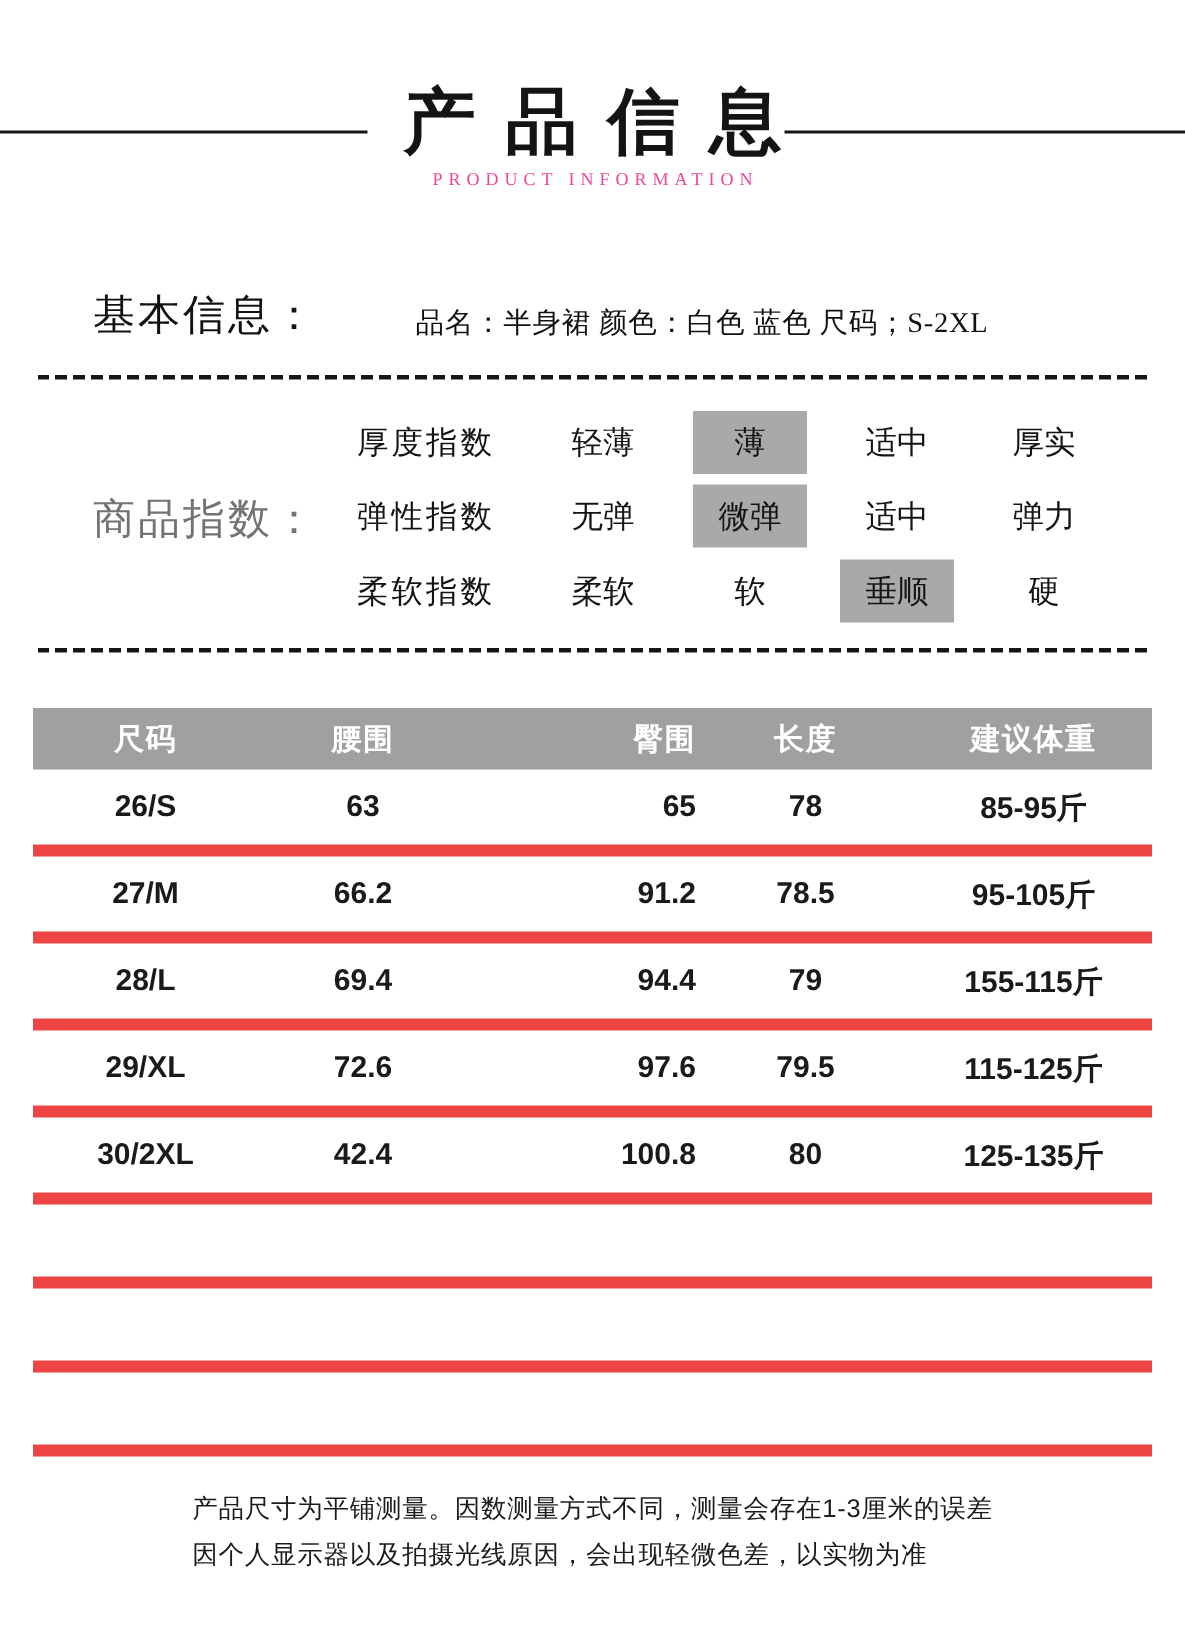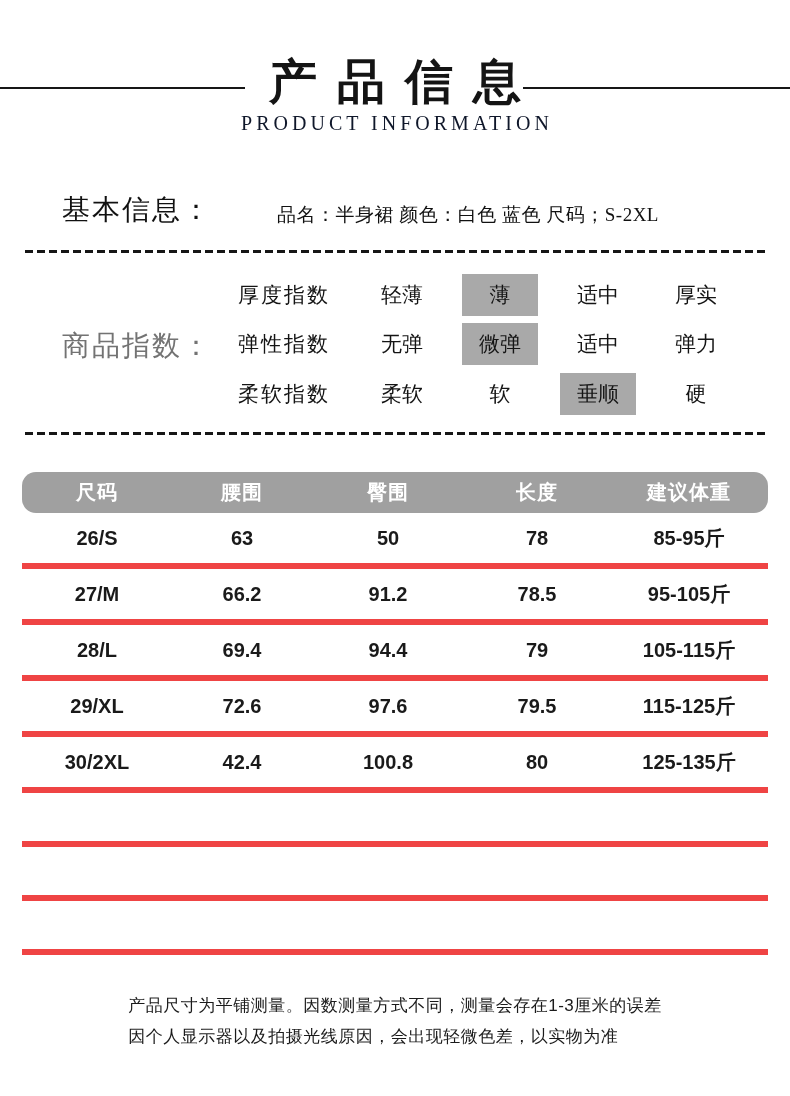--- a/index.html
+++ b/index.html
@@ -20,22 +20,22 @@
     text-align:center;
     font-family:Liberation Sans, sans-serif;
     font-weight:700;font-size:48px;line-height:52px;
     letter-spacing:20px;text-indent:20px;
     color:#141414;
   }
   .subtitle{
     position:absolute;top:112px;left:0;width:100%;
     text-align:center;
     font-family:"Liberation Serif", serif;
-    font-size:20px;letter-spacing:4px;text-indent:4px;
-    color:#0f172a;
+    font-size:12px;letter-spacing:4px;text-indent:4px;
+    color:#ec4899;
   }
   
   .basic-heading{
     position:absolute;top:191px;left:62px;
     font-family:"Liberation Serif", serif;
     font-size:28px;letter-spacing:2px;color:#111111;
   }
   .basic-detail{
     position:absolute;top:202px;left:237px;
     font-family:"Liberation Serif", serif;
@@ -64,32 +64,32 @@
   .row-elastic{top:320px;}
   .row-soft{top:370px;}
   .index-label{width:115px;letter-spacing:2px;}
   .index-opt{width:98px;text-align:center;}
   .hl{display:inline-block;min-width:76px;padding:7px 0;background:#a9a9a9;}
   
   .size-table{position:absolute;top:472px;left:22px;width:746px;}
   .st-header{
     display:flex;align-items:center;height:41px;
     background:#a0a0a0;color:#ffffff;
-    font-weight:700;font-size:20px;letter-spacing:1px;border-radius:14px;
+    font-weight:700;font-size:20px;letter-spacing:1px;
   }
   .st-row{
     display:flex;align-items:center;height:50px;
-    border-bottom:6px solid #ef4444;
+    border-bottom:8px solid #ef4444;
     font-weight:700;font-size:20px;color:#1a1a1a;
   }
   .st-row.empty{height:48px;}
   .st-cell{text-align:center;}
   .st-c1{width:150px;}
   .st-c2{width:140px;}
-  .st-c3{width:152px;}
+  .st-c3{width:152px;text-align:right;}
   .st-c4{width:146px;}
   .st-c5{width:158px;}
   
   .footer{position:absolute;top:990px;left:0;width:100%;text-align:center;}
   .footer-inner{
     display:inline-block;text-align:left;
     font-size:17px;line-height:31px;letter-spacing:0.5px;color:#1b1b1b;
   }
 </style>
 </head>
@@ -140,39 +140,39 @@
       <div class="st-cell st-c1">尺码</div>
       <div class="st-cell st-c2">腰围</div>
       <div class="st-cell st-c3">臀围</div>
       <div class="st-cell st-c4">长度</div>
       <div class="st-cell st-c5">建议体重</div>
     </div>
 
     <div class="st-row">
       <div class="st-cell st-c1">26/S</div>
       <div class="st-cell st-c2">63</div>
-      <div class="st-cell st-c3">50</div>
+      <div class="st-cell st-c3">65</div>
       <div class="st-cell st-c4">78</div>
       <div class="st-cell st-c5">85-95斤</div>
     </div>
 
     <div class="st-row">
       <div class="st-cell st-c1">27/M</div>
       <div class="st-cell st-c2">66.2</div>
       <div class="st-cell st-c3">91.2</div>
       <div class="st-cell st-c4">78.5</div>
       <div class="st-cell st-c5">95-105斤</div>
     </div>
 
     <div class="st-row">
       <div class="st-cell st-c1">28/L</div>
       <div class="st-cell st-c2">69.4</div>
       <div class="st-cell st-c3">94.4</div>
       <div class="st-cell st-c4">79</div>
-      <div class="st-cell st-c5">105-115斤</div>
+      <div class="st-cell st-c5">155-115斤</div>
     </div>
 
     <div class="st-row">
       <div class="st-cell st-c1">29/XL</div>
       <div class="st-cell st-c2">72.6</div>
       <div class="st-cell st-c3">97.6</div>
       <div class="st-cell st-c4">79.5</div>
       <div class="st-cell st-c5">115-125斤</div>
     </div>
 

